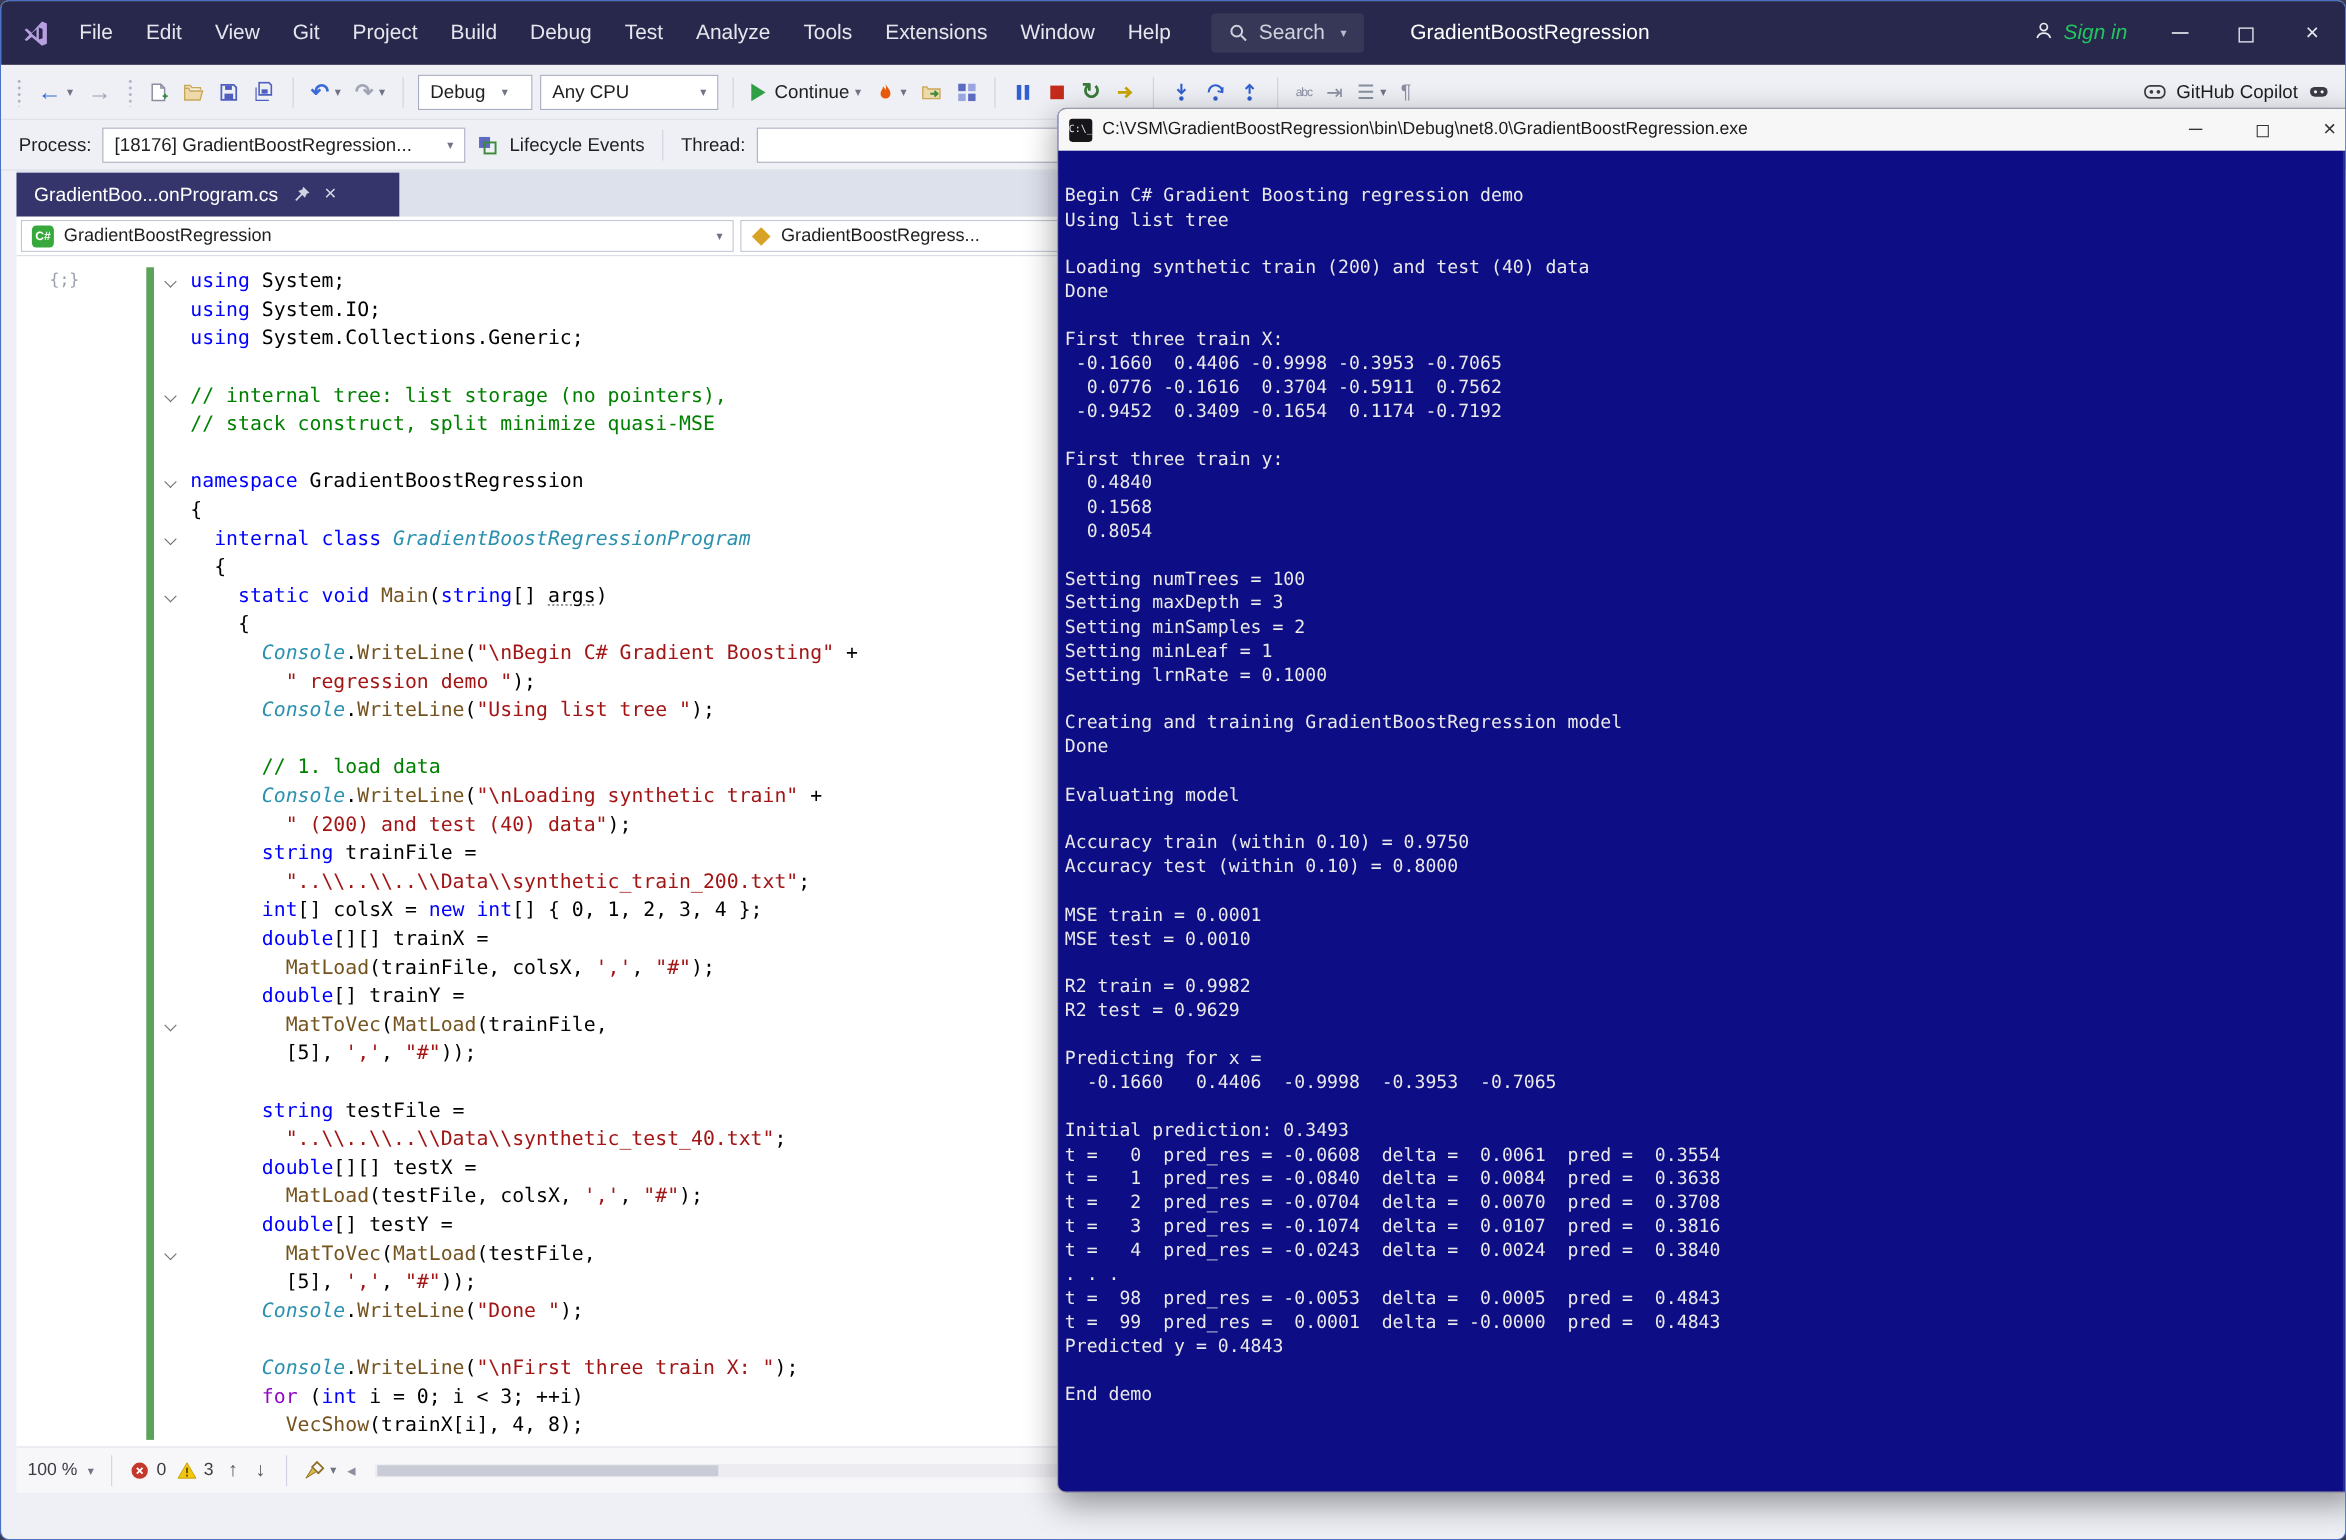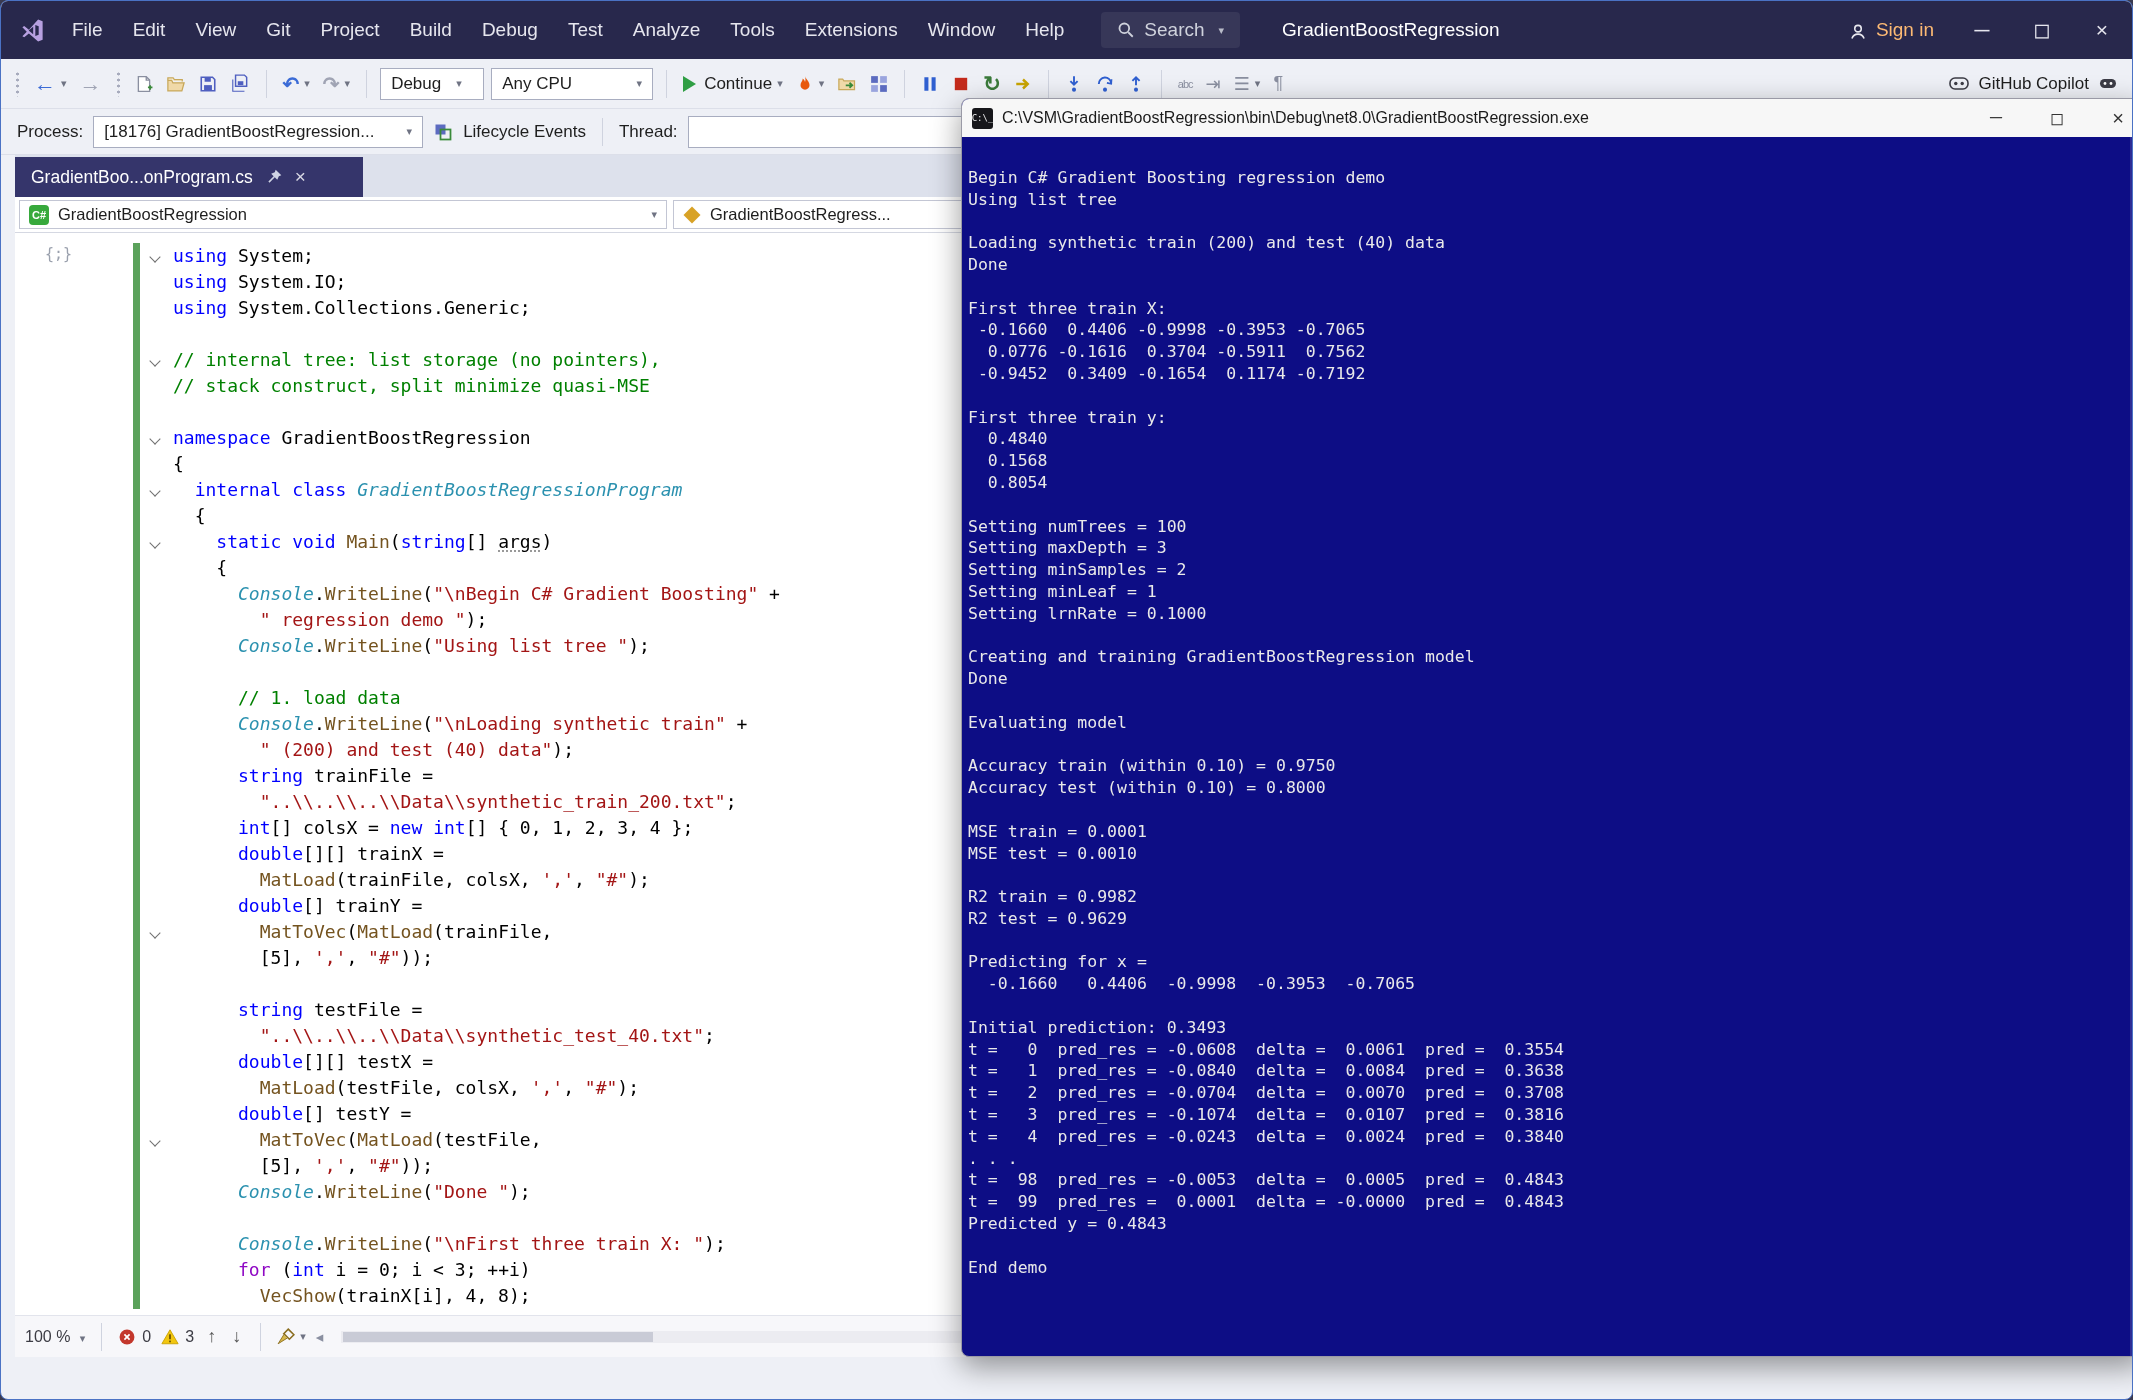--- a/index.html
+++ b/index.html
@@ -12,21 +12,21 @@
   .titlebar { position:absolute; left:0; top:0; width:100%; height:58px;
               background:var(--title-bar,#28284c); display:flex; align-items:center;
               color:#e6e6ee; font-size:19px; padding-left:14px; }
   .vs-logo { width:34px; height:34px; display:flex; align-items:center; justify-content:center; margin-right:8px; }
   .menubar { display:flex; }
   .menu-item { padding:0 15px; line-height:58px; cursor:default; }
   .searchbox { margin-left:22px; display:flex; align-items:center; gap:9px;
                background:rgba(255,255,255,.07); border-radius:4px; padding:7px 16px; color:#cfd2dc; }
   .win-title { margin-left:42px; color:#ffffff; }
   .tb-spacer { flex:1; }
-  .signin { display:flex; align-items:flex-end; gap:9px; margin-right:18px; color:#fdba74; }
+  .signin { display:flex; align-items:flex-start; gap:9px; margin-right:18px; color:#22c55e;font-style:italic; }
   .winbtns { display:flex; height:58px; }
   .winbtn { width:60px; display:flex; align-items:center; justify-content:center; font-size:21px; color:#e6e6ee; }
   .caret { font-size:11px; color:#6f7383; margin-left:5px; }
   .caret.light { color:#b9bcc9; }
 
   
   .toolbar { position:absolute; left:0; top:58px; width:100%; height:50px;
              background:#eef0f6; border-bottom:1px solid #dcdfe9;
              display:flex; align-items:center; padding-left:10px; gap:7px; font-size:17px; color:#1e1e1e; }
   .grip { width:5px; height:26px; background-image:radial-gradient(#a7abbd 1.2px, transparent 1.3px);

